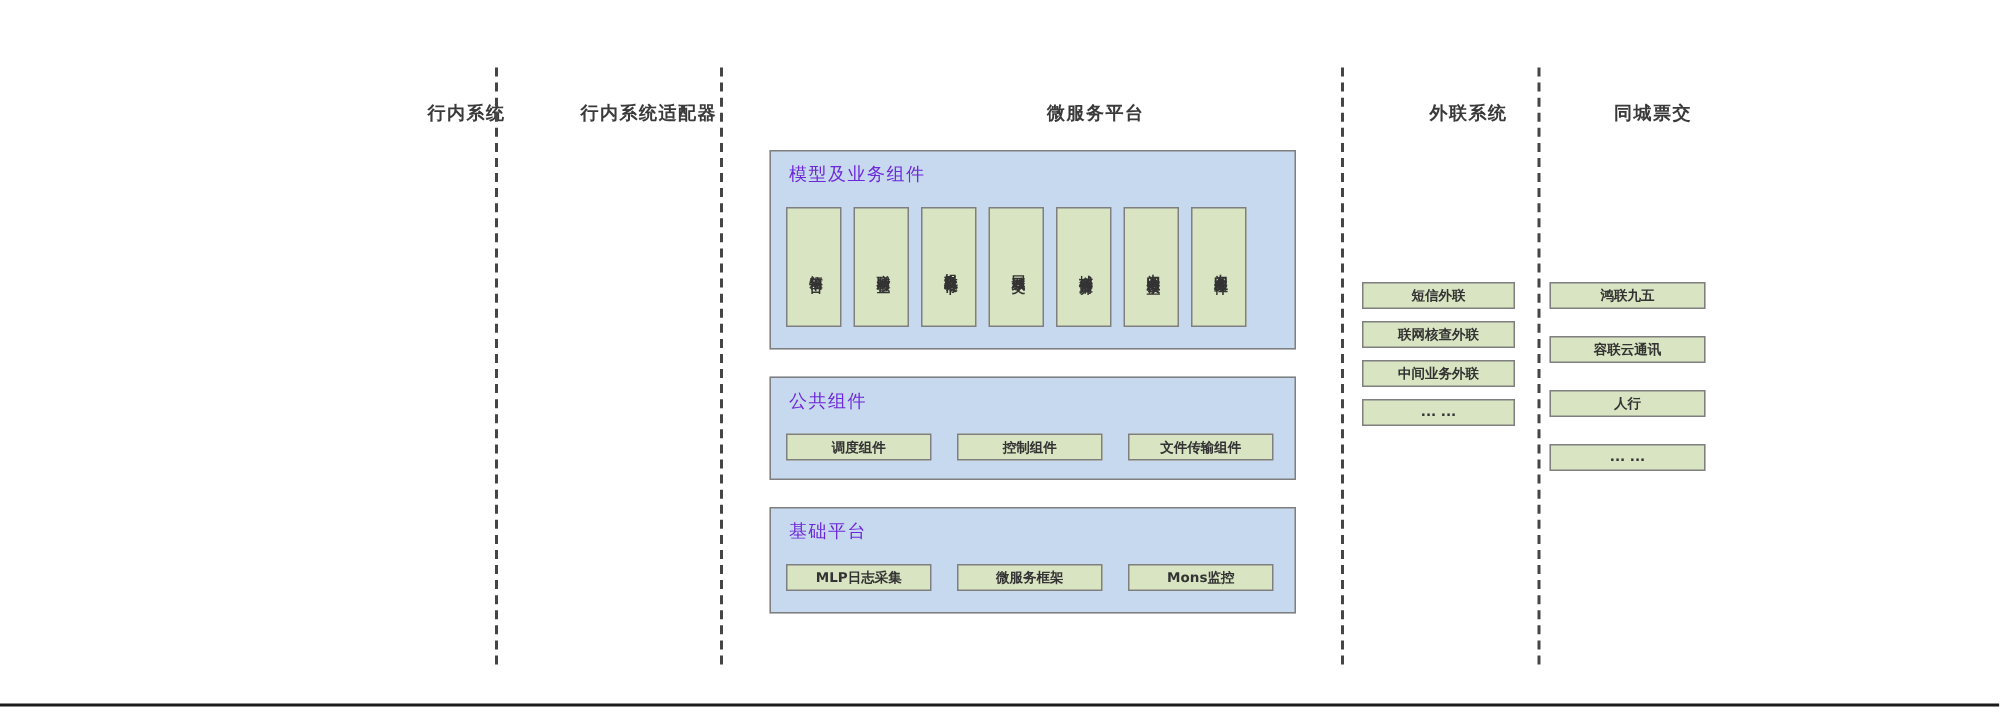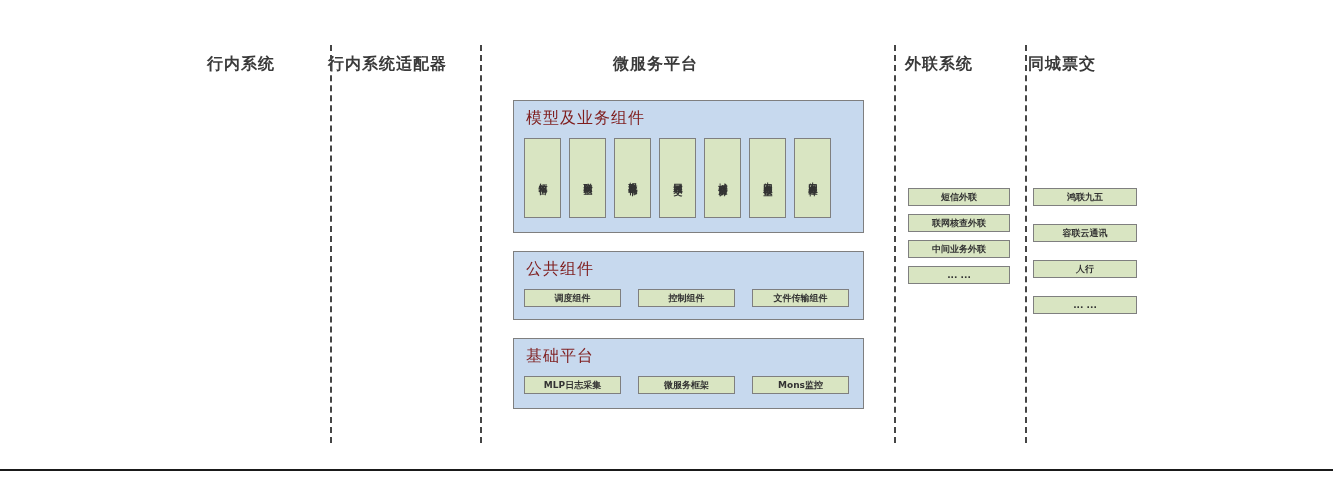--- a/index.html
+++ b/index.html
@@ -13,23 +13,23 @@
   html,body{margin:0;padding:0;background:#ffffff;}
   .canvas{
     position:relative;
     width:1333px;height:483px;
     background:#ffffff;
     font-family:"DejaVu Sans","Liberation Sans",sans-serif;
     overflow:hidden;
   }
   .col-header{
     position:absolute;
-    font-size:16px;font-weight:bold;color:var(--text-color);
-    text-align:left;letter-spacing:1px;
-    top:53px;height:22px;line-height:22px;
+    font-size:12px;font-weight:bold;color:var(--text-color);
+    text-align:right;letter-spacing:1px;
+    top:64px;height:22px;line-height:22px;
   }
   .vline{
     position:absolute;top:45px;height:398px;width:0;
     border-left:2px dashed var(--line-color);
   }
   .stack{
     position:absolute;display:flex;flex-direction:column;
   }
   .gbox{
     background:var(--box-fill);
@@ -41,21 +41,21 @@
     white-space:nowrap;
   }
   .panel{
     position:absolute;left:513px;width:351px;
     background:var(--panel-fill);
     border:1px solid var(--panel-border);
     box-sizing:border-box;
   }
   .panel-label{
     position:absolute;left:12px;top:7px;
-    font-size:16px;color:#7f1d1d;letter-spacing:1px;
+    font-size:12px;color:#6d28d9;letter-spacing:1px;
   }
   .hrow{
     position:absolute;left:10px;top:37px;
     display:flex;flex-direction:row;
   }
   .row-gap8{gap:8px;}
   .row-gap17{gap:17px;text-align:center;}
   .vbox{
     background:var(--box-fill);
     border:1px solid var(--box-border);

